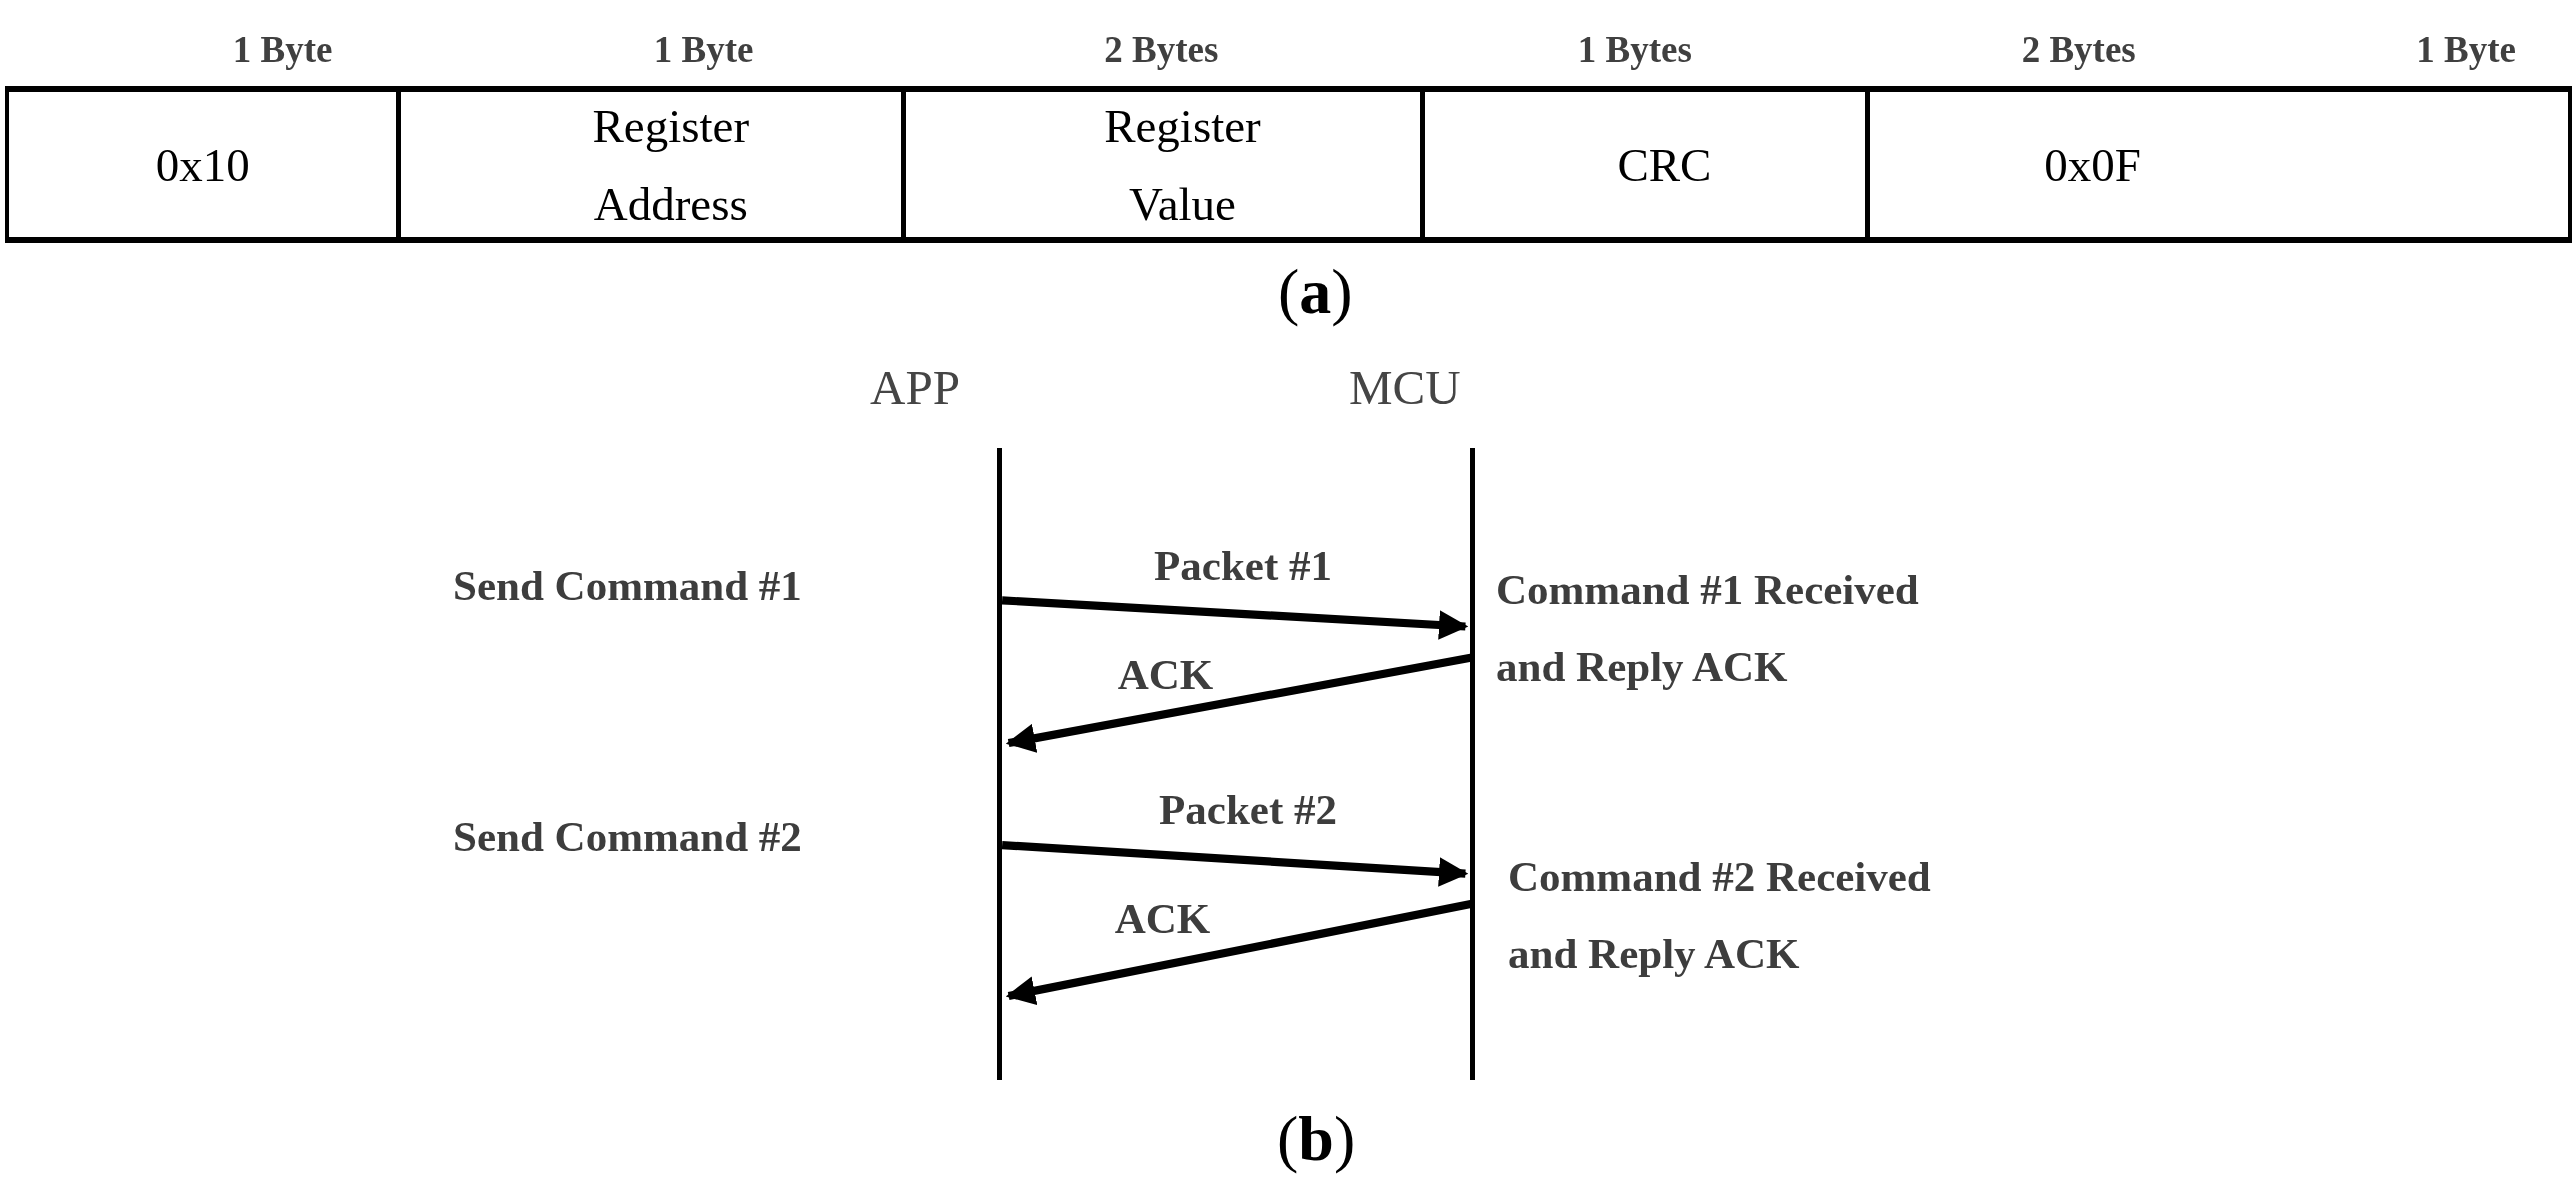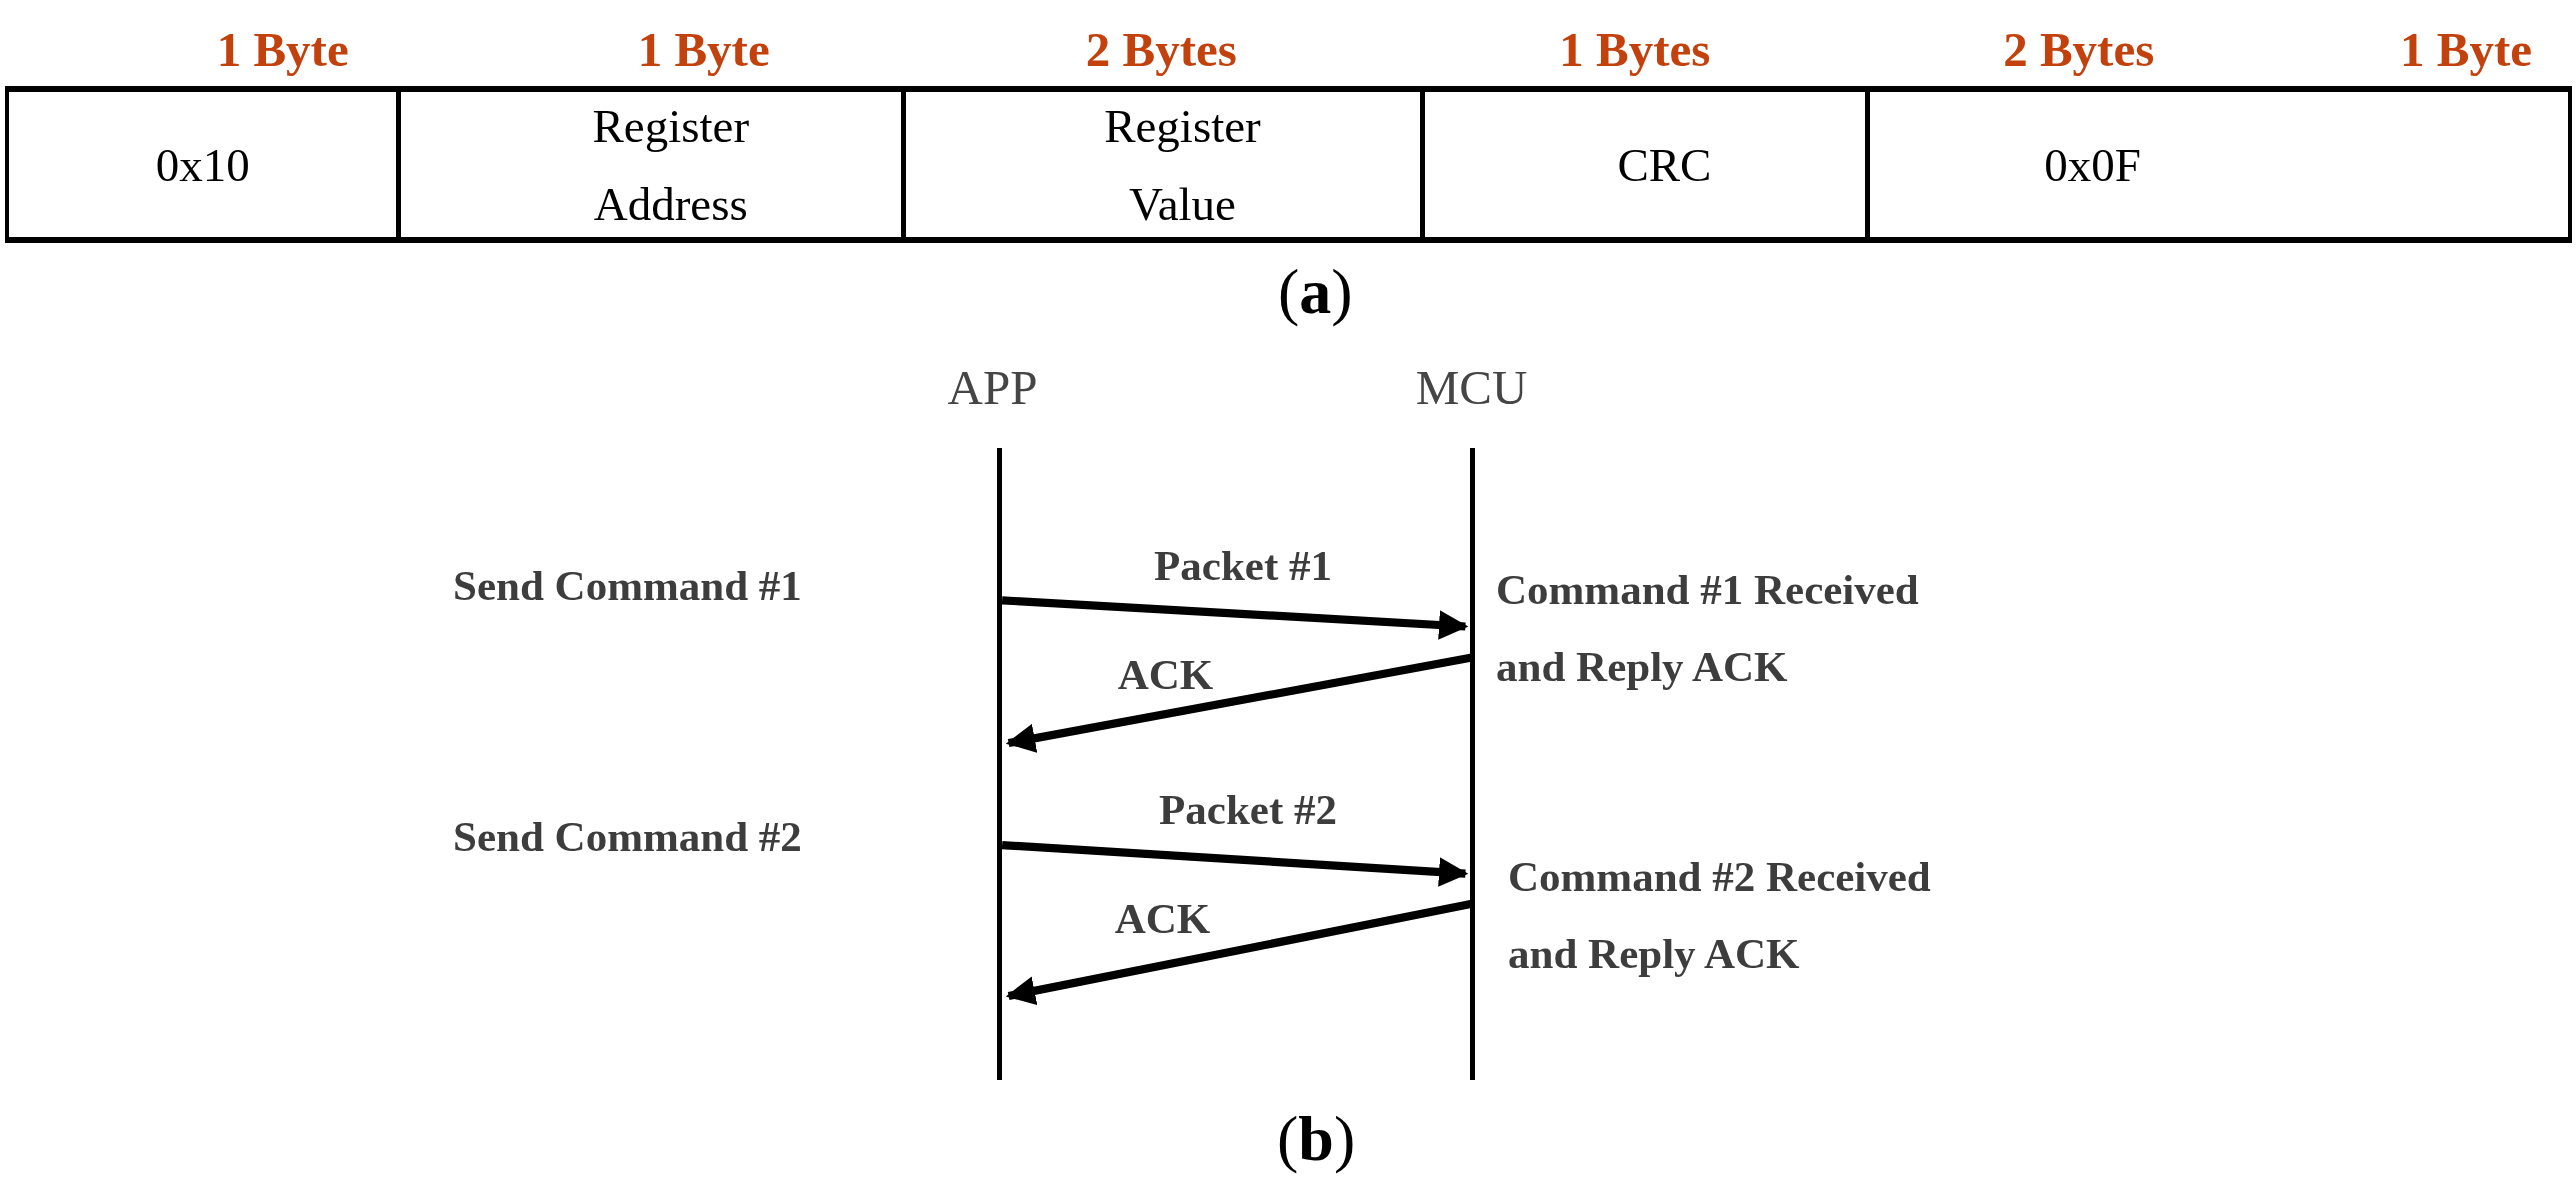--- a/index.html
+++ b/index.html
@@ -16,21 +16,21 @@
 
   
   .hdr-row {
     position: absolute;
     left: 86px; top: 14.7px;
     width: 2564px; height: 69px;
     display: flex;
   }
   .hdr {
     display: flex; align-items: center; justify-content: center;
-    font-weight: bold; font-size: 49px; color: #c2410c;
+    font-weight: bold; font-size: 37px; color: #404040;
     white-space: nowrap;
   }
   .ptable {
     position: absolute;
     left: 4.9px; top: 86px;
     width: 2567px; height: 157px;
     border: 6.5px solid #000;
     border-left-width: 4.9px; border-right-width: 4.9px;
     display: flex;
     background: #fff;
@@ -52,21 +52,21 @@
     position: absolute;
     font-size: 64px; color: #000;
     line-height: 73px;
     white-space: nowrap;
   }
   .cap .letter { font-weight: bold; }
 
   
   .actor {
     position: absolute;
-    width: 245px; text-align: center;
+    width: 245px; 
     font-size: 49px; line-height: 54px;
     color: #454545;
   }
   .lifeline {
     position: absolute;
     width: 4.9px; background: #000;
     top: 448px; height: 632px;
   }
   .arrows { position: absolute; left: 0; top: 0; }
 

